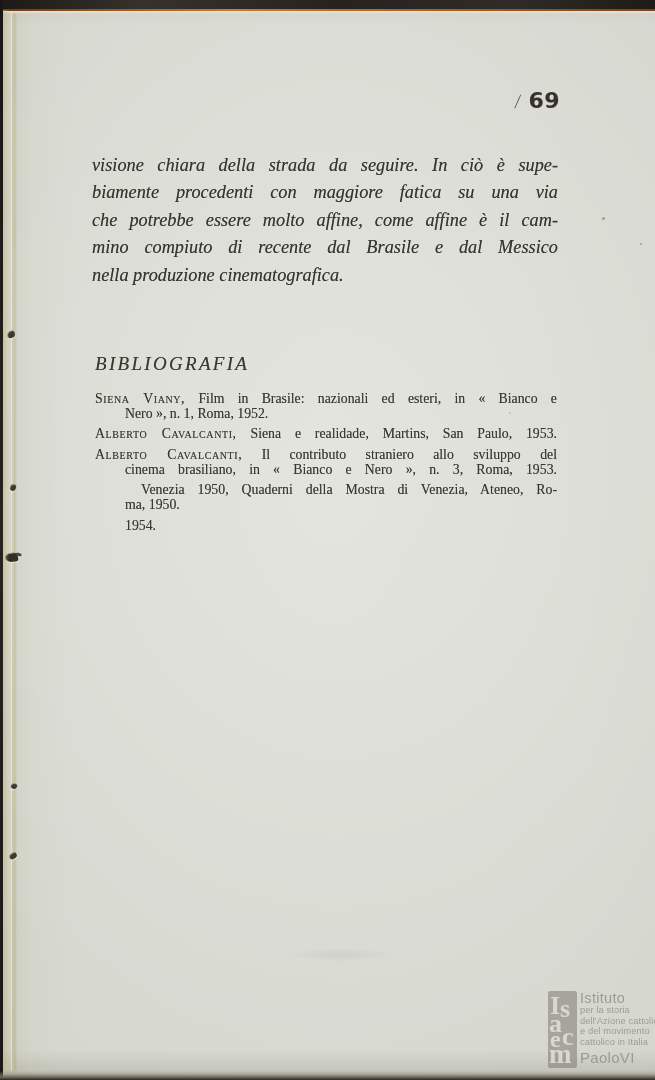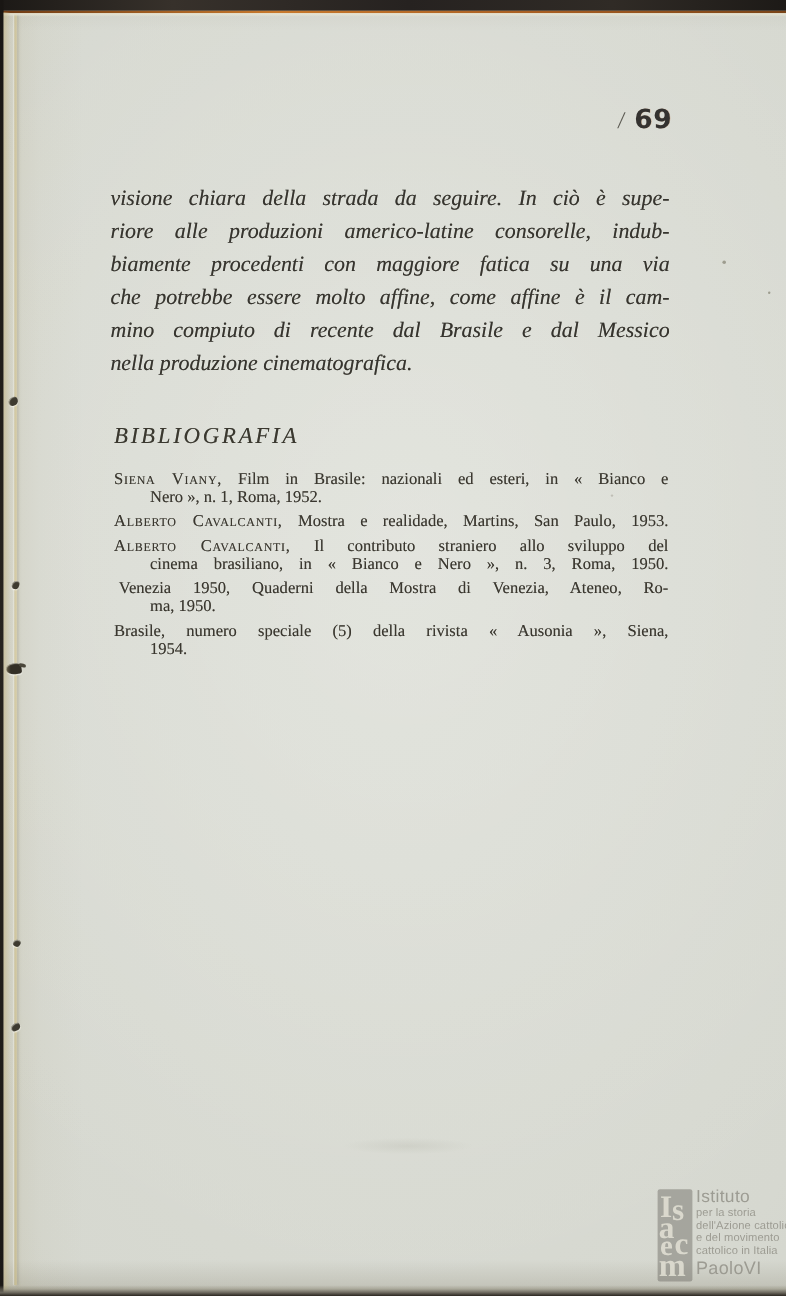--- a/index.html
+++ b/index.html
@@ -103,21 +103,21 @@
   }
   .bib {
     position:absolute; left:95px; top:392px; width:462px;
     font-size:13.8px; line-height:14.9px; color:#3a372f;
     text-shadow:0 0 0.4px rgba(58,55,47,0.5);
   }
   .entry { margin-bottom:5.6px; }
   .bline { height:14.9px; overflow:hidden; }
   .bline.j { text-align:justify; text-align-last:justify; }
   .bline.cont { padding-left:30px; }
-  .bline.nudge { padding-left:4px; }
+  .bline.nudge { padding-left:4px;margin-left:42px; }
   .sc { font-variant:small-caps; letter-spacing:0.6px; }
   .it { }
   
   .watermark { position:absolute; left:548px; top:990px; width:106px; height:82px; opacity:0.92; }
   .wm-block {
     position:absolute; left:0; top:1px; width:29px; height:77px;
     background:rgba(116,115,108,0.55); border-radius:2px; overflow:hidden;
   }
   .wm-letter {
     position:absolute; font-family:"Liberation Serif",serif; font-weight:bold;
@@ -155,52 +155,50 @@
     <div class="speck sp3"></div>
     <div class="smudge"></div>
 
     <div class="folio">
       <span class="folio-slash">/</span>
       <span class="folio-num">69</span>
     </div>
 
     <div class="para">
       <div class="pline">visione chiara della strada da seguire. In ciò è supe-</div>
-      <div class="pline">riore alle produzioni americo-latine consorelle, indub-</div>
       <div class="pline">biamente procedenti con maggiore fatica su una via</div>
       <div class="pline">che potrebbe essere molto affine, come affine è il cam-</div>
       <div class="pline">mino compiuto di recente dal Brasile e dal Messico</div>
       <div class="pline last">nella produzione cinematografica.</div>
     </div>
 
     <div class="bib-heading">BIBLIOGRAFIA</div>
 
     <div class="bib">
 
       <div class="entry">
         <div class="bline j"><span class="sc">Siena Viany,</span><span class="it"> Film in Brasile: nazionali ed esteri,</span><span> in « Bianco e</span></div>
         <div class="bline cont"><span>Nero », n. 1, Roma, 1952.</span></div>
       </div>
 
       <div class="entry">
-        <div class="bline j"><span class="sc">Alberto Cavalcanti,</span><span class="it"> Mostra e realidade,</span><span> Martins, San Paulo, 1953.</span></div>
+        <div class="bline j"><span class="sc">Alberto Cavalcanti,</span><span class="it"> Siena e realidade,</span><span> Martins, San Paulo, 1953.</span></div>
       </div>
 
       <div class="entry">
         <div class="bline j"><span class="sc">Alberto Cavalcanti,</span><span class="it"> Il contributo straniero allo sviluppo del</span></div>
-        <div class="bline cont j"><span class="it">cinema brasiliano,</span><span> in « Bianco e Nero », n. 3, Roma, 1950.</span></div>
+        <div class="bline cont j"><span class="it">cinema brasiliano,</span><span> in « Bianco e Nero », n. 3, Roma, 1953.</span></div>
       </div>
 
       <div class="entry">
         <div class="bline j nudge"><span class="it">Venezia 1950,</span><span> Quaderni della Mostra di Venezia, Ateneo, Ro-</span></div>
         <div class="bline cont"><span>ma, 1950.</span></div>
       </div>
 
       <div class="entry">
-        <div class="bline j"><span class="it">Brasile,</span><span> numero speciale (5) della rivista « Ausonia », Siena,</span></div>
         <div class="bline cont"><span>1954.</span></div>
       </div>
 
     </div>
 
     <div class="watermark">
       <div class="wm-block">
         <span class="wm-letter wl-i">I</span>
         <span class="wm-letter wl-s">s</span>
         <span class="wm-letter wl-a">a</span>

